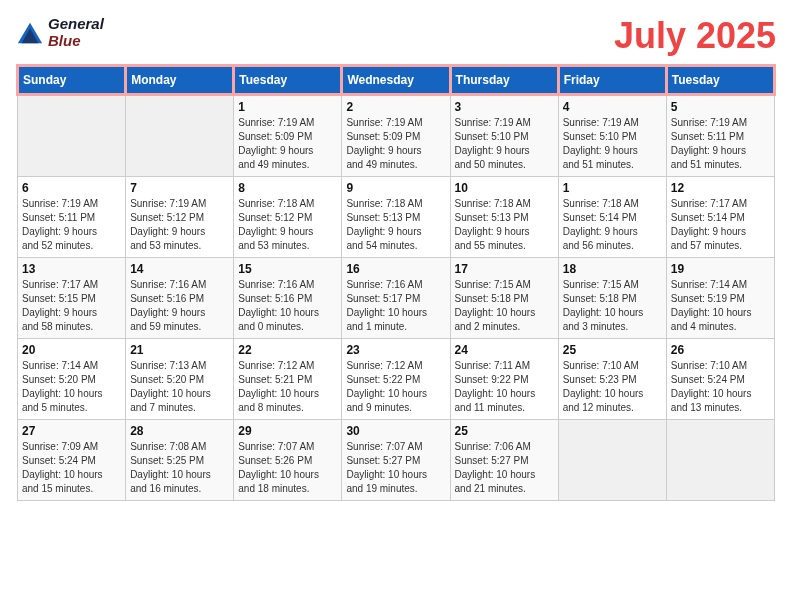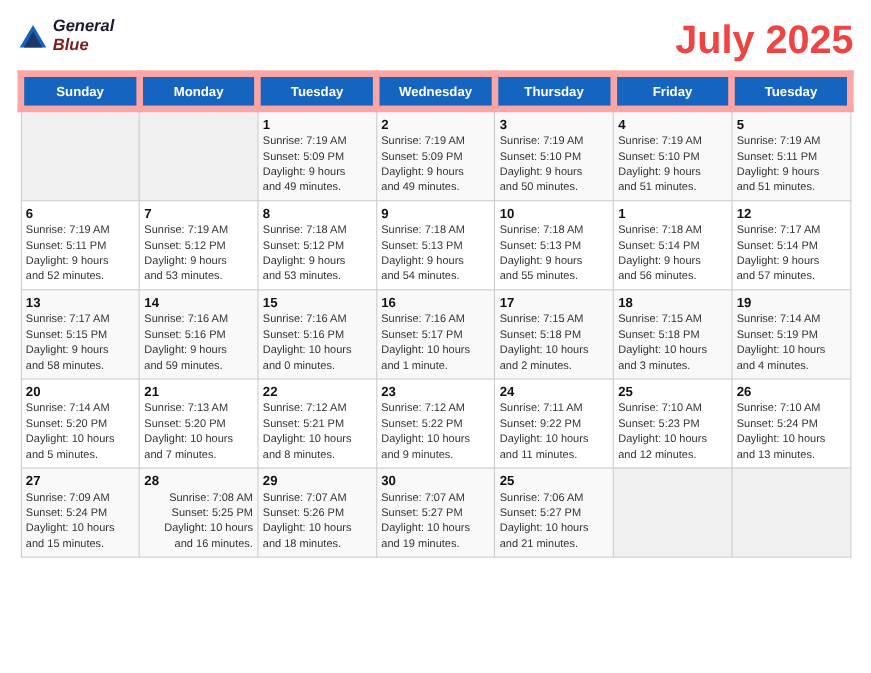--- a/index.html
+++ b/index.html
@@ -56,24 +56,24 @@
     }
     table {
       width: 100%;
       border-collapse: collapse;
       font-size: 11px;
     }
     thead tr th {
       background-color: #1565c0;
       color: #fff;
       padding: 6px 4px;
-      text-align: center;
+      text-align: left;
       font-size: 12px;
       font-weight: bold;
-      border: 6px solid #fca5a5;
+      border: 3px solid #fca5a5;
     }
     tbody tr td {
       border: 1px solid #ccc;
       padding: 4px 4px;
       vertical-align: top;
       min-height: 80px;
       height: 80px;
       background: #fff;
     }
     tbody tr:nth-child(odd) td {
@@ -322,21 +322,21 @@
       <tr>
         <td>
           <span class="day-num">27</span>
           <div class="day-info" style="white-space: pre-line;">Sunrise: 7:09 AM
 Sunset: 5:24 PM
 Daylight: 10 hours
 and 15 minutes.</div>
         </td>
         <td>
           <span class="day-num">28</span>
-          <div class="day-info" style="white-space: pre-line; text-align: right;">Sunrise: 7:08 AM
+          <div class="day-info" style="white-space: pre-line;">Sunrise: 7:08 AM
 Sunset: 5:25 PM
 Daylight: 10 hours
 and 16 minutes.</div>
         </td>
         <td>
           <span class="day-num">29</span>
           <div class="day-info" style="white-space: pre-line;">Sunrise: 7:07 AM
 Sunset: 5:26 PM
 Daylight: 10 hours
 and 18 minutes.</div>

